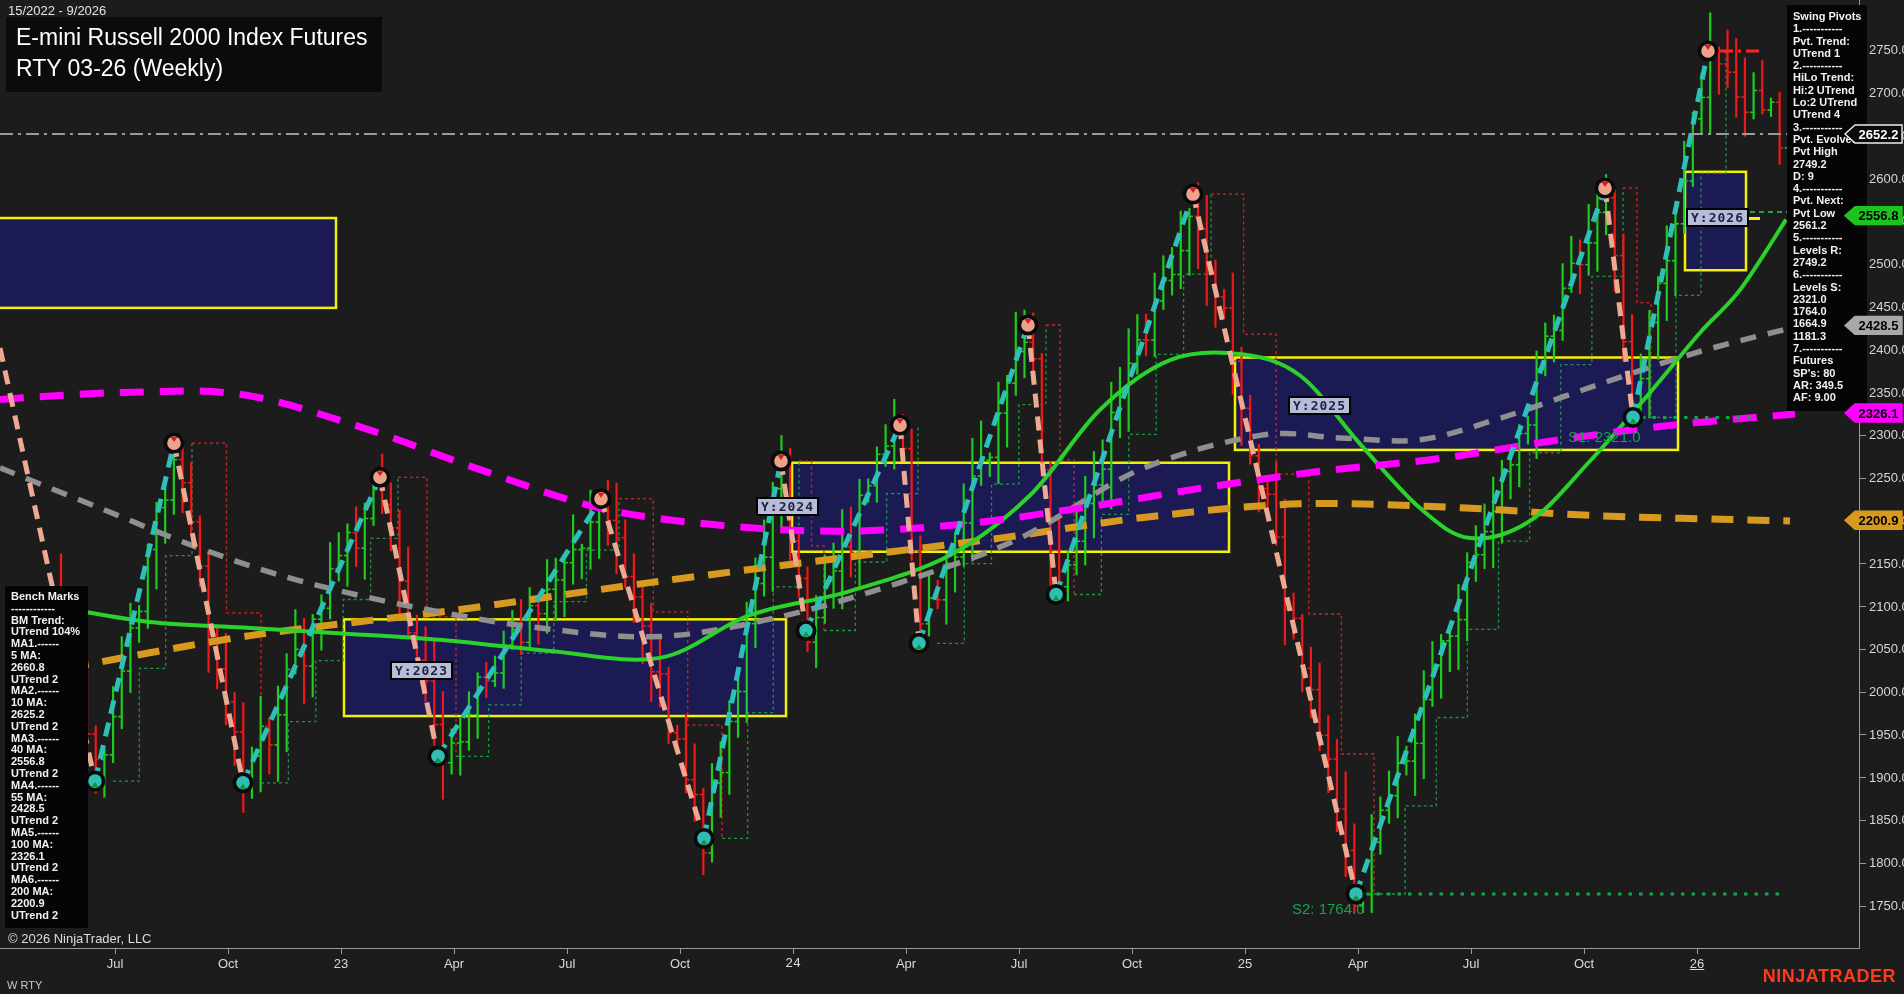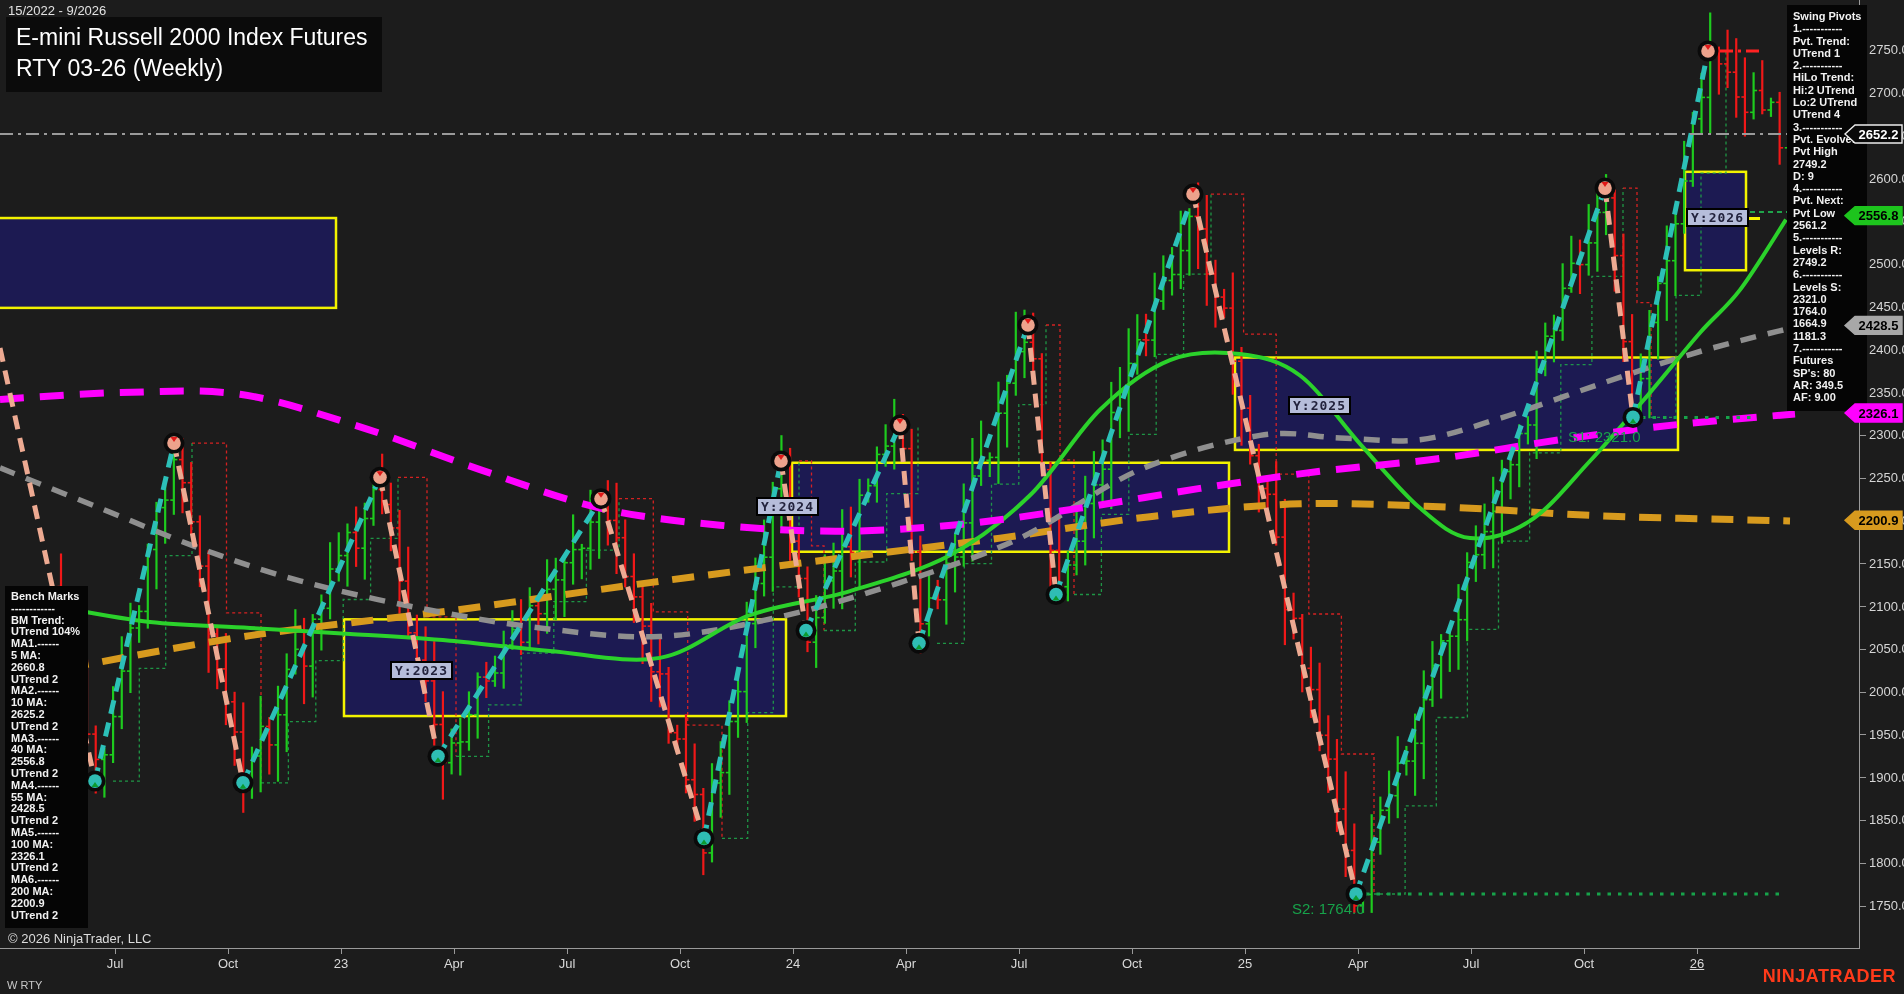--- a/index.html
+++ b/index.html
@@ -908,21 +908,21 @@
       <div class="time-label" style="left: 228px; top: 956px;">Oct</div>
       <div class="tick-mark" style="left: 341px; top: 948px; width: 1px; height: 6px;"></div>
       <div class="time-label" style="left: 341px; top: 956px;">23</div>
       <div class="tick-mark" style="left: 454px; top: 948px; width: 1px; height: 6px;"></div>
       <div class="time-label" style="left: 454px; top: 956px;">Apr</div>
       <div class="tick-mark" style="left: 567px; top: 948px; width: 1px; height: 6px;"></div>
       <div class="time-label" style="left: 567px; top: 956px;">Jul</div>
       <div class="tick-mark" style="left: 680px; top: 948px; width: 1px; height: 6px;"></div>
       <div class="time-label" style="left: 680px; top: 956px;">Oct</div>
       <div class="tick-mark" style="left: 793px; top: 948px; width: 1px; height: 6px;"></div>
-      <div class="time-label" style="left: 793px; top: 956px;">24</div>
+      <div class="time-label" style="left: 793px; top: 956px; font-family: Liberation Mono, monospace;">24</div>
       <div class="tick-mark" style="left: 906px; top: 948px; width: 1px; height: 6px;"></div>
       <div class="time-label" style="left: 906px; top: 956px;">Apr</div>
       <div class="tick-mark" style="left: 1019px; top: 948px; width: 1px; height: 6px;"></div>
       <div class="time-label" style="left: 1019px; top: 956px;">Jul</div>
       <div class="tick-mark" style="left: 1132px; top: 948px; width: 1px; height: 6px;"></div>
       <div class="time-label" style="left: 1132px; top: 956px;">Oct</div>
       <div class="tick-mark" style="left: 1245px; top: 948px; width: 1px; height: 6px;"></div>
       <div class="time-label" style="left: 1245px; top: 956px;">25</div>
       <div class="tick-mark" style="left: 1358px; top: 948px; width: 1px; height: 6px;"></div>
       <div class="time-label" style="left: 1358px; top: 956px;">Apr</div>

